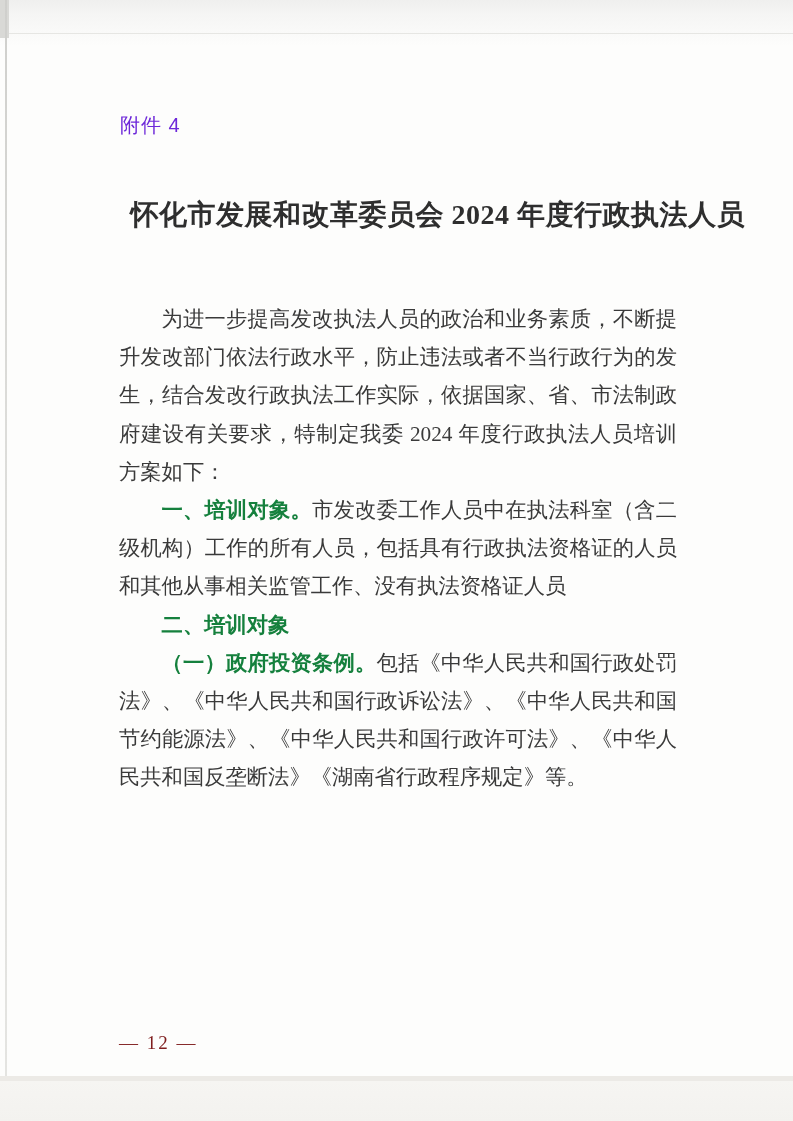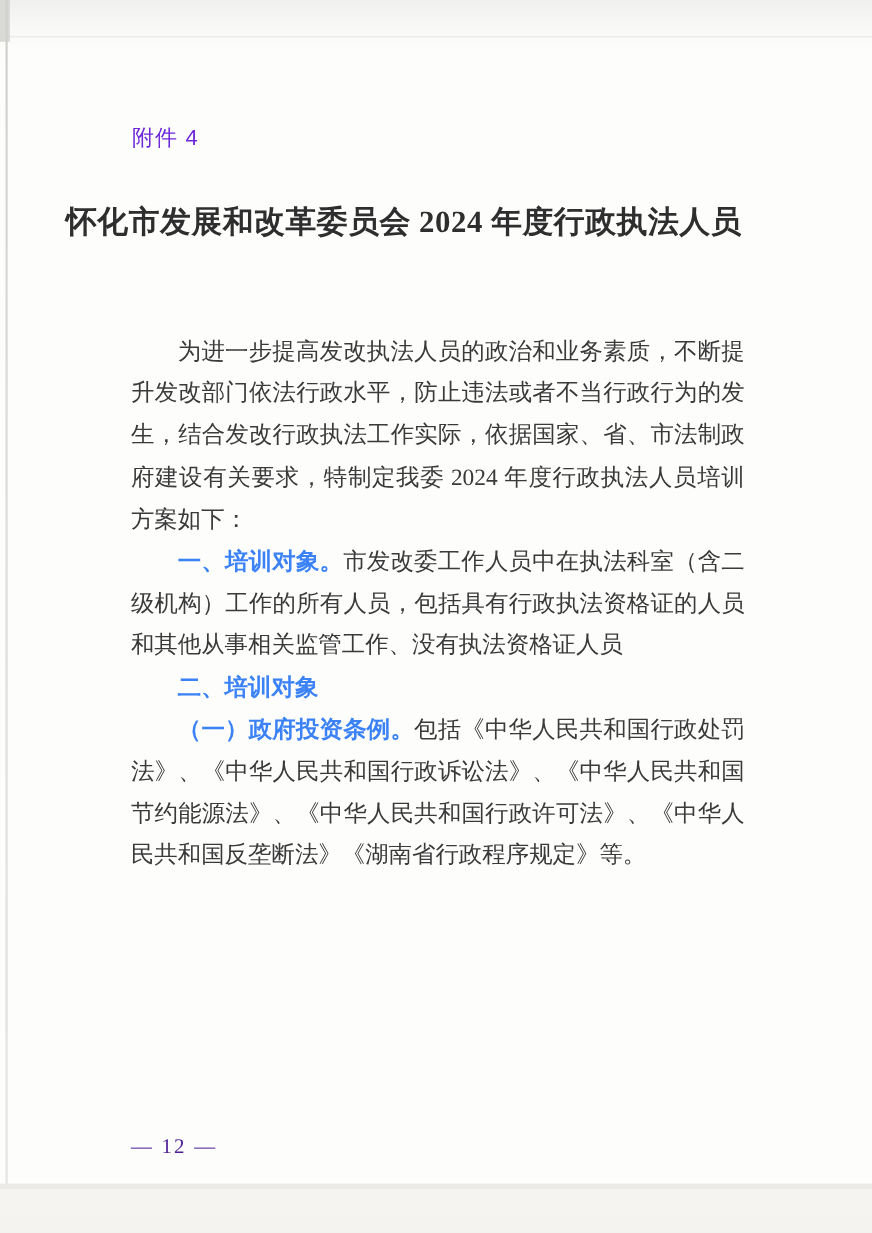--- a/index.html
+++ b/index.html
@@ -42,22 +42,22 @@
     background: linear-gradient(to bottom, #f6f5f2 0%, #f3f2ef 100%);
   }
   
   .attachment {
     position: absolute; left: 120px; top: 112px;
     font-family: "Liberation Sans", "DejaVu Sans", sans-serif;
     font-size: 20px; color: #6d28d9; letter-spacing: 1px;
   }
   .title {
     position: absolute; left: 60px; top: 181px; width: 673px;
-    margin: 0;
-    text-align: left;
+    margin: 12px;
+    text-align: right;
     font-family: "Liberation Serif", "DejaVu Serif", serif;
     font-weight: 700;
     font-size: 28px;
     line-height: 44px;
     color: #2e2e2e;
     letter-spacing: 0.5px;
   }
   .title .tl { display: block; }
   .doc-body {
     position: absolute; left: 119px; top: 300px; width: 558px;
@@ -67,26 +67,26 @@
     text-align: justify;
     text-justify: inter-ideograph;
   }
   .doc-body p.para {
     margin: 0;
     text-indent: 2em;
   }
   .doc-body .lead-bold {
     font-family: "Liberation Sans", "DejaVu Sans", sans-serif;
     font-weight: 700;
-    color: #3b82f6;
+    color: #15803d;
   }
   .pageno {
     position: absolute; left: 119px; top: 1032px;
     font-size: 19px;
-    color: #4c1d95;
+    color: #7f1d1d;
     letter-spacing: 2px;
     font-family: "Liberation Serif", "DejaVu Serif", serif;
   }
 </style>
 </head>
 <body>
 
 <div class="paper">
   <div class="scan-top"></div>
   <div class="scan-topline"></div>

